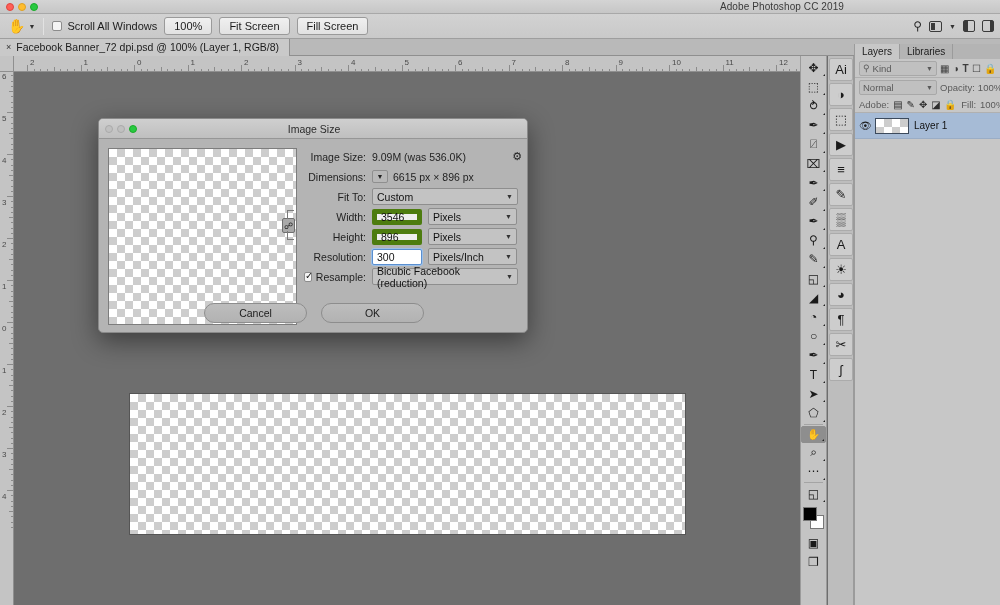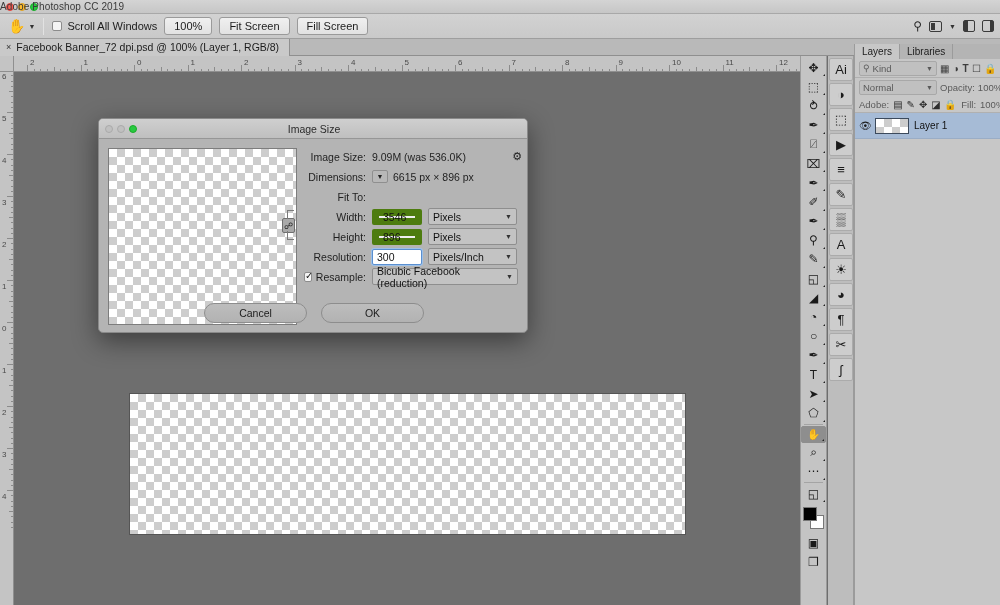--- a/index.html
+++ b/index.html
@@ -19,21 +19,21 @@
     background: linear-gradient(#d4d4d4,#c6c6c6);
     border-bottom:1px solid #a8a8a8;
     display:flex; align-items:center;
   }
   .traffic { display:flex; gap:4px; margin-left:6px; }
   .tl { width:8px; height:8px; border-radius:50%; }
   .tl.r { background:#ff5f57; border:0.5px solid #e0443e; }
   .tl.y { background:#ffbd2e; border:0.5px solid #dea123; }
   .tl.g { background:#28c940; border:0.5px solid #1aab29; }
   .title-text {
-    position:absolute; left:0; width:844px; text-align:left;
+    position:absolute; left:0; width:844px; text-align:right;
     font-size:10px; color:#3a3a3a; letter-spacing:0.1px;
   }
 
   
   .optionsbar {
     position:absolute; left:0; top:14px; width:1000px; height:25px;
     background: linear-gradient(#d2d2d2,#c9c9c9);
     border-bottom:1px solid #9e9e9e;
     display:flex; align-items:center; padding-left:8px;
   }
@@ -220,21 +220,21 @@
   .frm-row { display:flex; align-items:center; height:19px; margin-bottom:1px; }
   .frm-lab { width:68px; text-align:right; padding-right:6px; font-size:10.5px; color:#1f1f1f; }
   .frm-val { font-size:10.5px; color:#1f1f1f; }
   .gear { position:absolute; right:2px; top:3px; font-size:11px; color:#1f1f1f; }
   .dimsel {
     width:16px; height:13px; background:#b8b8b8; border:1px solid #8f8f8f;
     border-radius:2px; display:flex; align-items:center; justify-content:center;
     font-size:7px; margin-right:5px;
   }
   .inp {
-    height:16px; background:#efefef; border:7px solid #4d7c0f; border-radius:2px;
+    height:16px; background:#efefef; border:5px solid #4d7c0f; border-radius:2px;
     display:flex; align-items:center; padding:0 4px; font-size:10.5px; color:#111;
   }
   .inp.focus { border:1px solid #5a8fd0; box-shadow:0 0 0 1px #9cc0e8; background:#fff; }
   .sel {
     height:17px; background:#c3c3c3; border:1px solid #8e8e8e; border-radius:2px;
     display:flex; align-items:center; padding:0 4px; font-size:10.5px; color:#111;
   }
   .sel .cv { margin-left:auto; font-size:7px; color:#333; }
   .chain {
     position:absolute; left:-22px; top:2px; width:13px; height:32px;
@@ -649,20 +649,24 @@
         </div>
 
         <div class="frm-row">
           <span class="frm-lab">Dimensions:</span>
           <span class="dimsel">▼</span>
           <span class="frm-val">6615 px  ×  896 px</span>
         </div>
 
         <div class="frm-row">
           <span class="frm-lab">Fit To:</span>
+          <span class="sel" style="width:146px">
+            <span>Custom</span>
+            <span class="cv">▼</span>
+          </span>
         </div>
 
         <div style="position:relative">
           <div class="chain">
             <div class="bx">☍</div>
             <div class="arm" style="left:5px;top:1px;width:7px;height:9px;border-right:none;border-bottom:none;"></div>
             <div class="arm" style="left:5px;bottom:1px;width:7px;height:9px;border-right:none;border-top:none;"></div>
           </div>
 
           <div class="frm-row">

